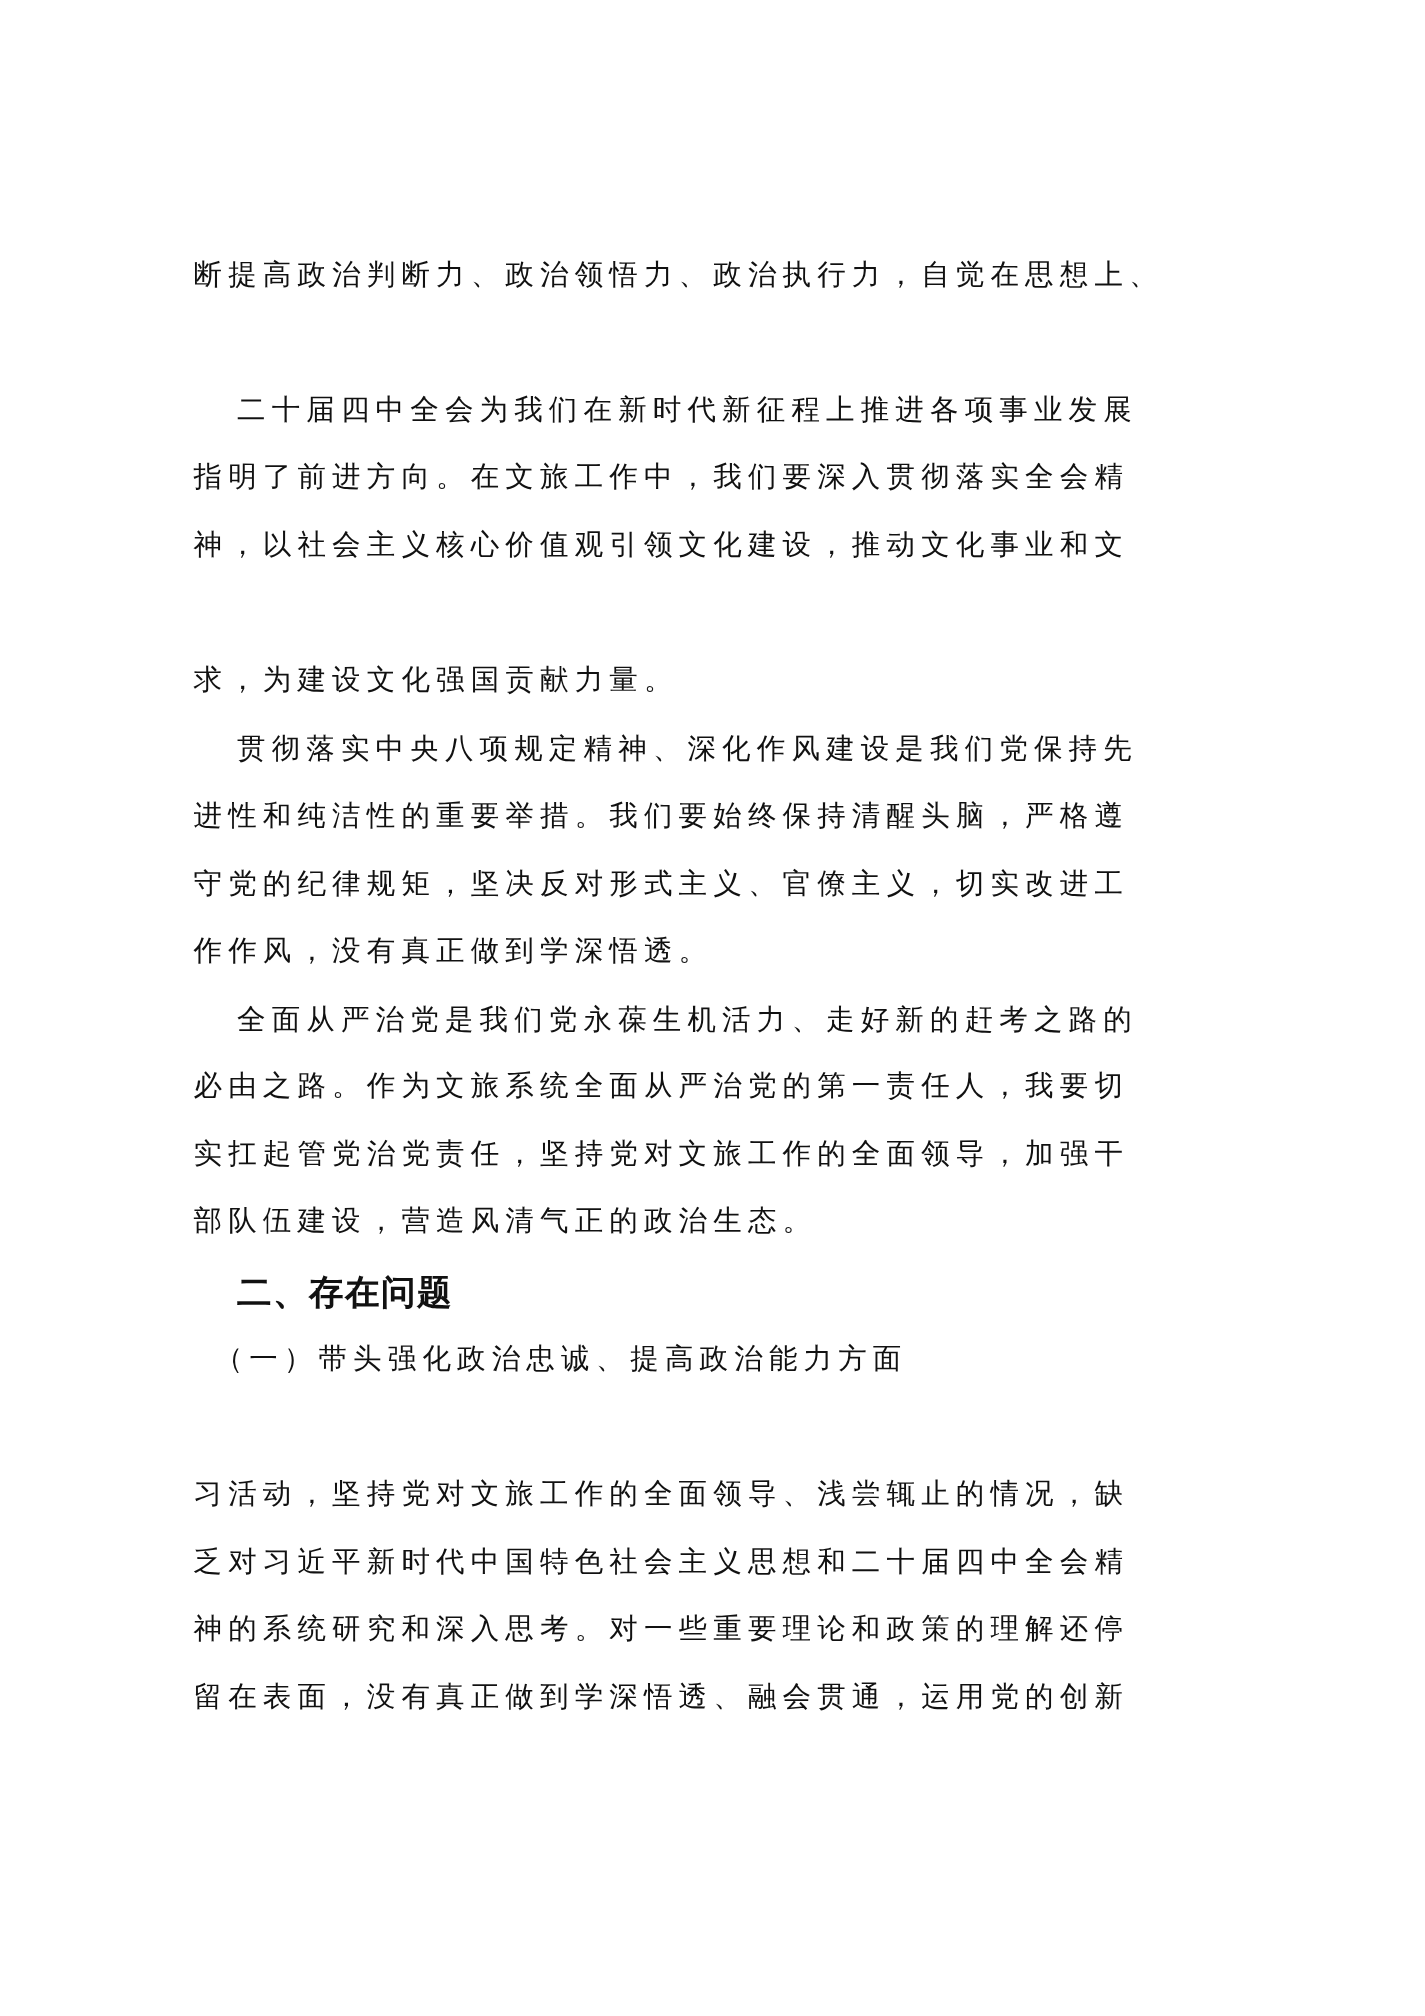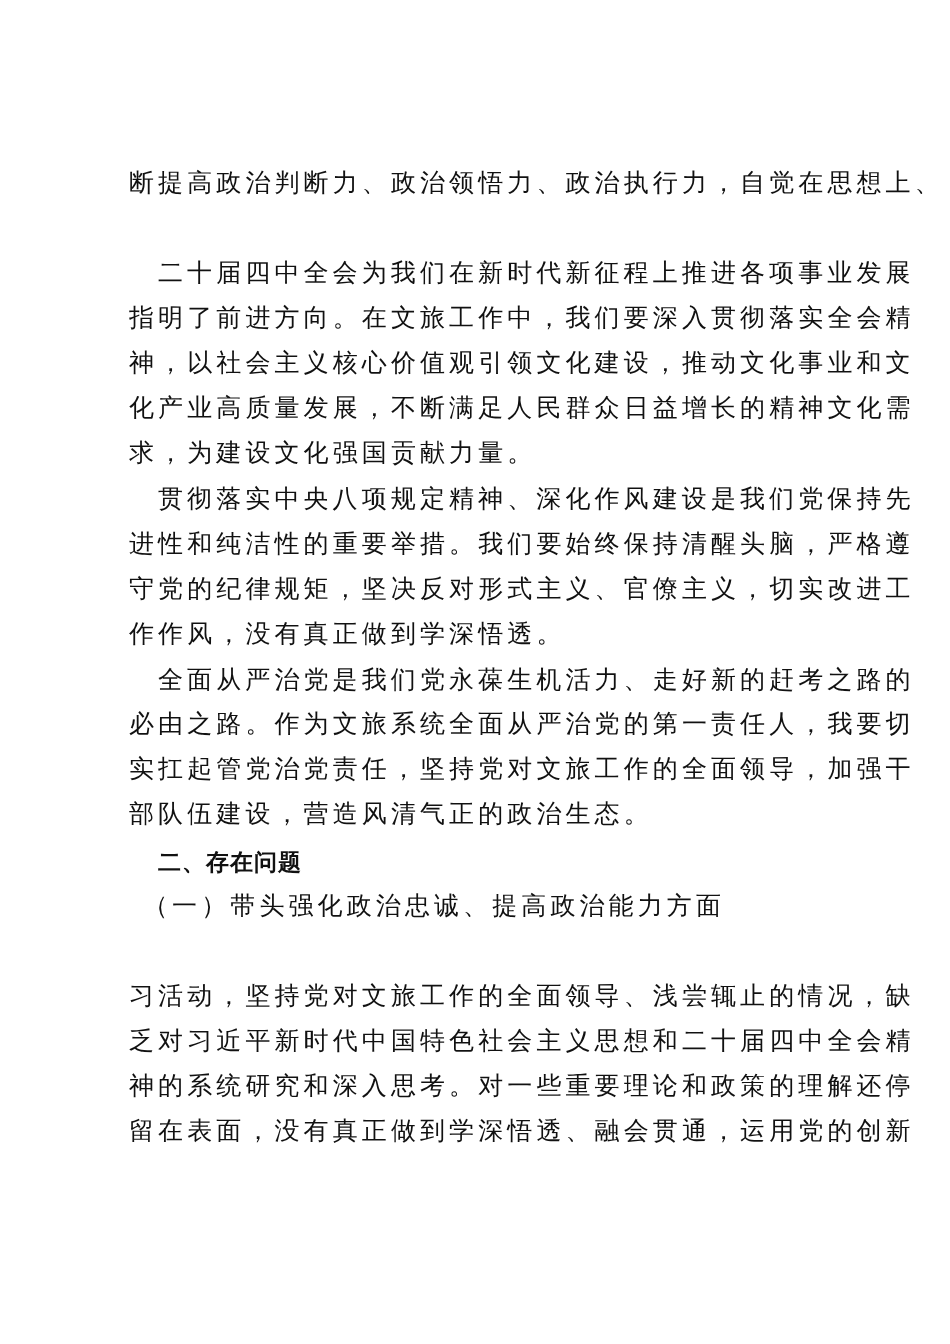--- a/index.html
+++ b/index.html
@@ -4,21 +4,21 @@
 <style>
   html, body { margin: 0; padding: 0; background: #ffffff; }
   body { width: 950px; height: 1344px; position: relative; overflow: hidden; }
   .page { position: absolute; left: 0; top: 0; width: 950px; height: 1344px; background: #ffffff; }
   .line {
     position: absolute;
     left: 129px;
     width: 700px;
     height: 40px;
     font-family: "DejaVu Serif", "Liberation Serif", serif;
-    font-size: 25px;
+    font-size: 19px;
     line-height: 40px;
     color: #111111;
     white-space: nowrap;
     letter-spacing: 4.1px;
   }
   .indent { left: 158px; }
   .heading {
     font-family: "DejaVu Sans", "Liberation Sans", sans-serif;
     font-weight: bold;
     font-size: 23px;
@@ -27,21 +27,20 @@
   .sub { left: 143px; }
 </style>
 </head>
 <body>
 
 <div class="page">
   <div class="line" style="top:163px">断提高政治判断力、政治领悟力、政治执行力，自觉在思想上、</div>
   <div class="line indent" style="top:253px">二十届四中全会为我们在新时代新征程上推进各项事业发展</div>
   <div class="line" style="top:298px">指明了前进方向。在文旅工作中，我们要深入贯彻落实全会精</div>
   <div class="line" style="top:343px">神，以社会主义核心价值观引领文化建设，推动文化事业和文</div>
-  <div class="line" style="top:388px">化产业高质量发展，不断满足人民群众日益增长的精神文化需</div>
   <div class="line" style="top:433px">求，为建设文化强国贡献力量。</div>
   <div class="line indent" style="top:479px">贯彻落实中央八项规定精神、深化作风建设是我们党保持先</div>
   <div class="line" style="top:524px">进性和纯洁性的重要举措。我们要始终保持清醒头脑，严格遵</div>
   <div class="line" style="top:569px">守党的纪律规矩，坚决反对形式主义、官僚主义，切实改进工</div>
   <div class="line" style="top:614px">作作风，没有真正做到学深悟透。</div>
   <div class="line indent" style="top:660px">全面从严治党是我们党永葆生机活力、走好新的赶考之路的</div>
   <div class="line" style="top:704px">必由之路。作为文旅系统全面从严治党的第一责任人，我要切</div>
   <div class="line" style="top:749px">实扛起管党治党责任，坚持党对文旅工作的全面领导，加强干</div>
   <div class="line" style="top:794px">部队伍建设，营造风清气正的政治生态。</div>
 

